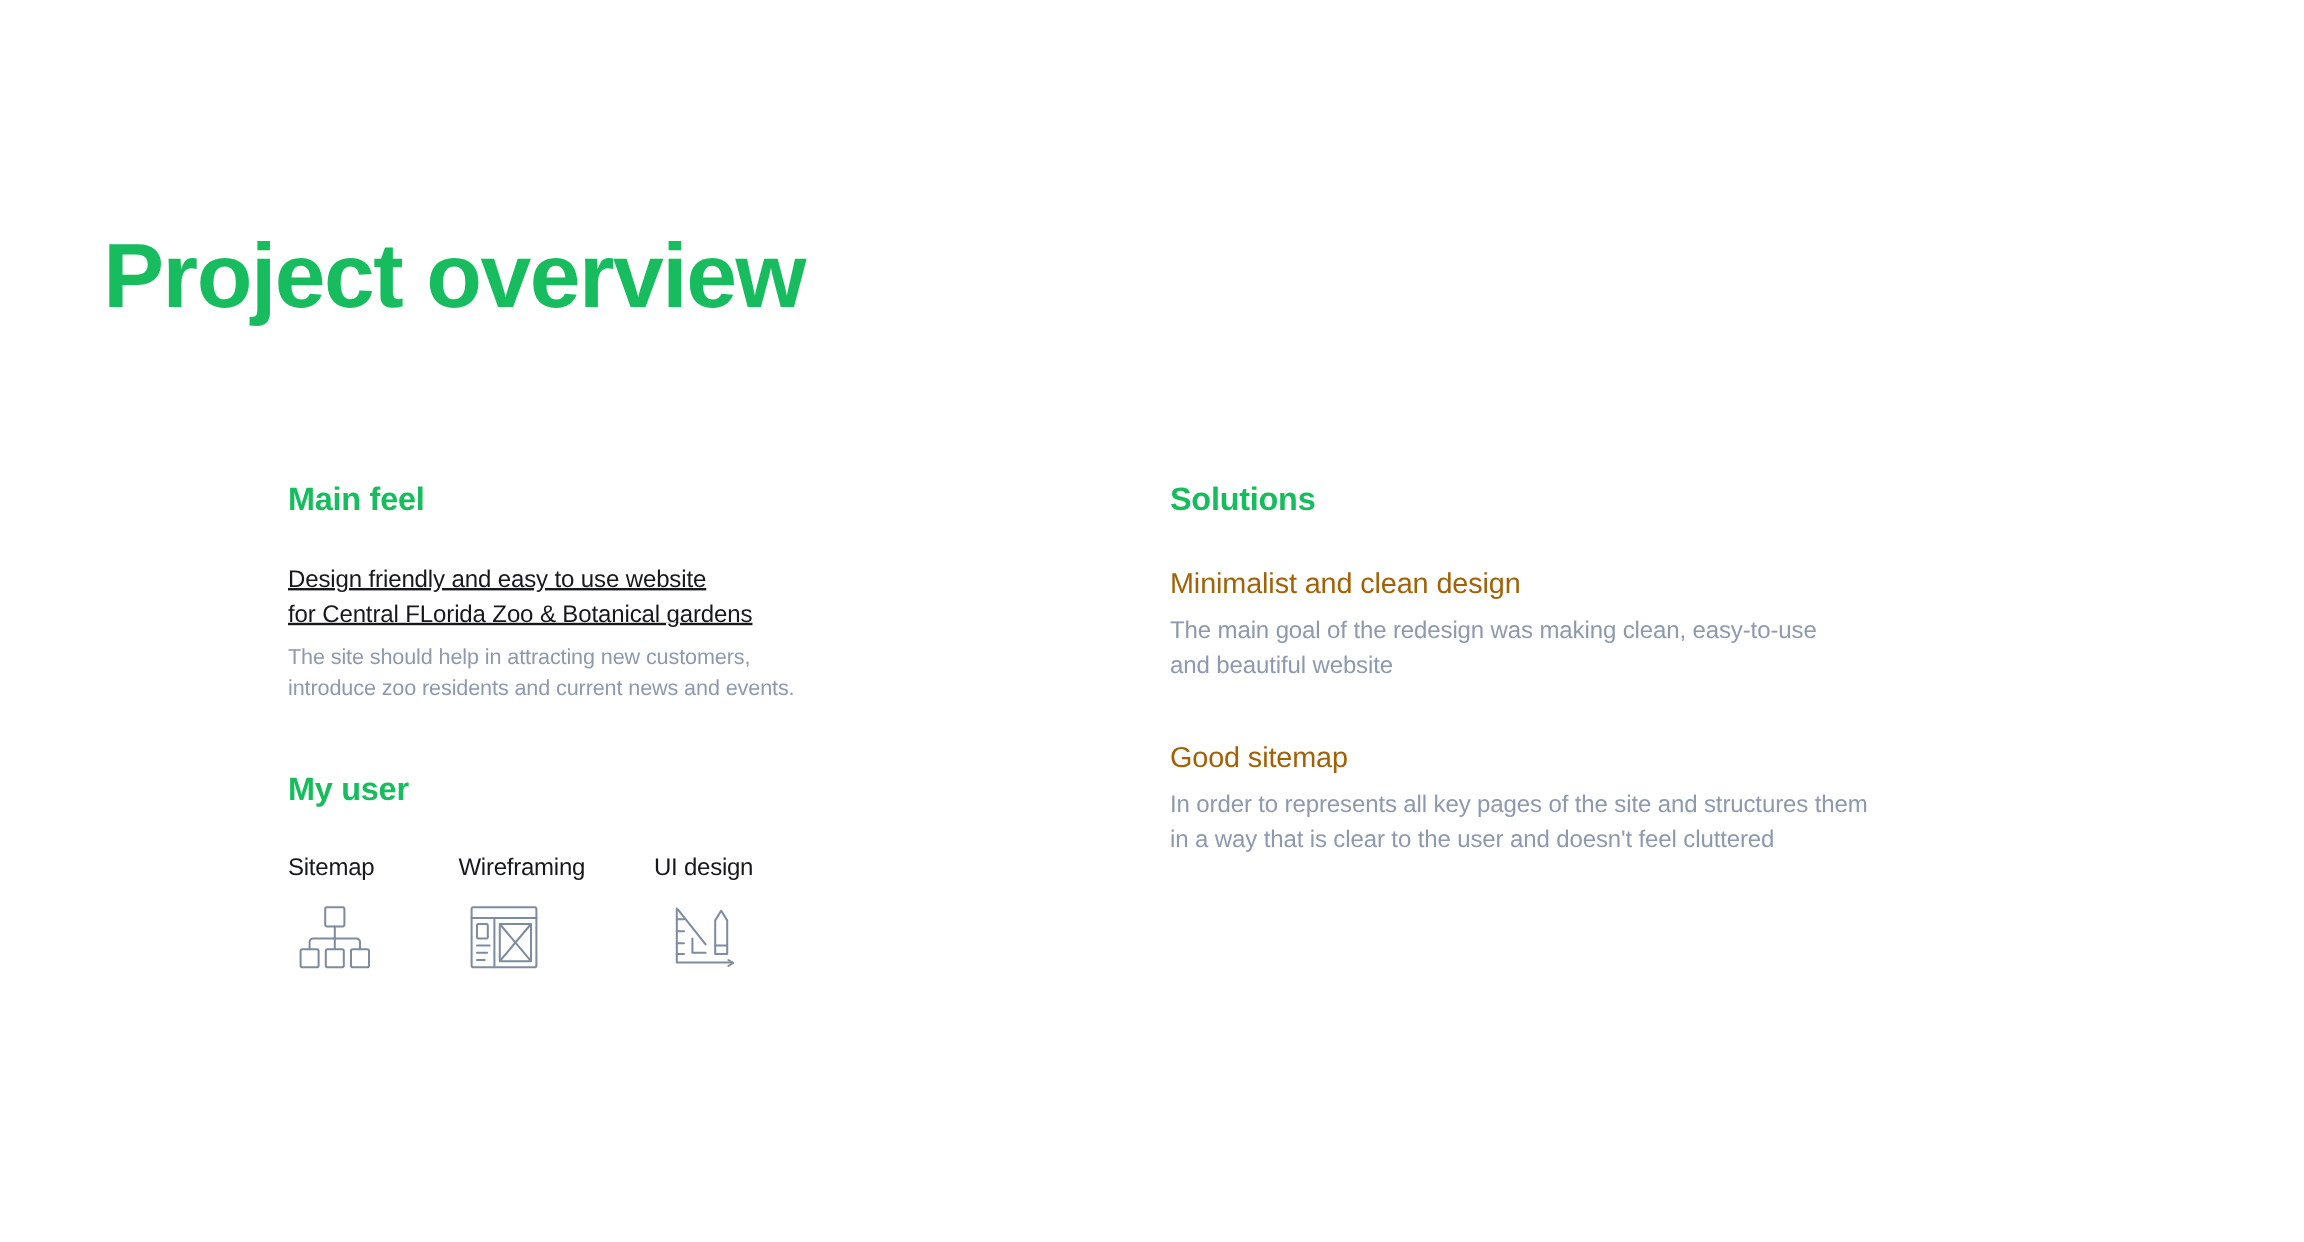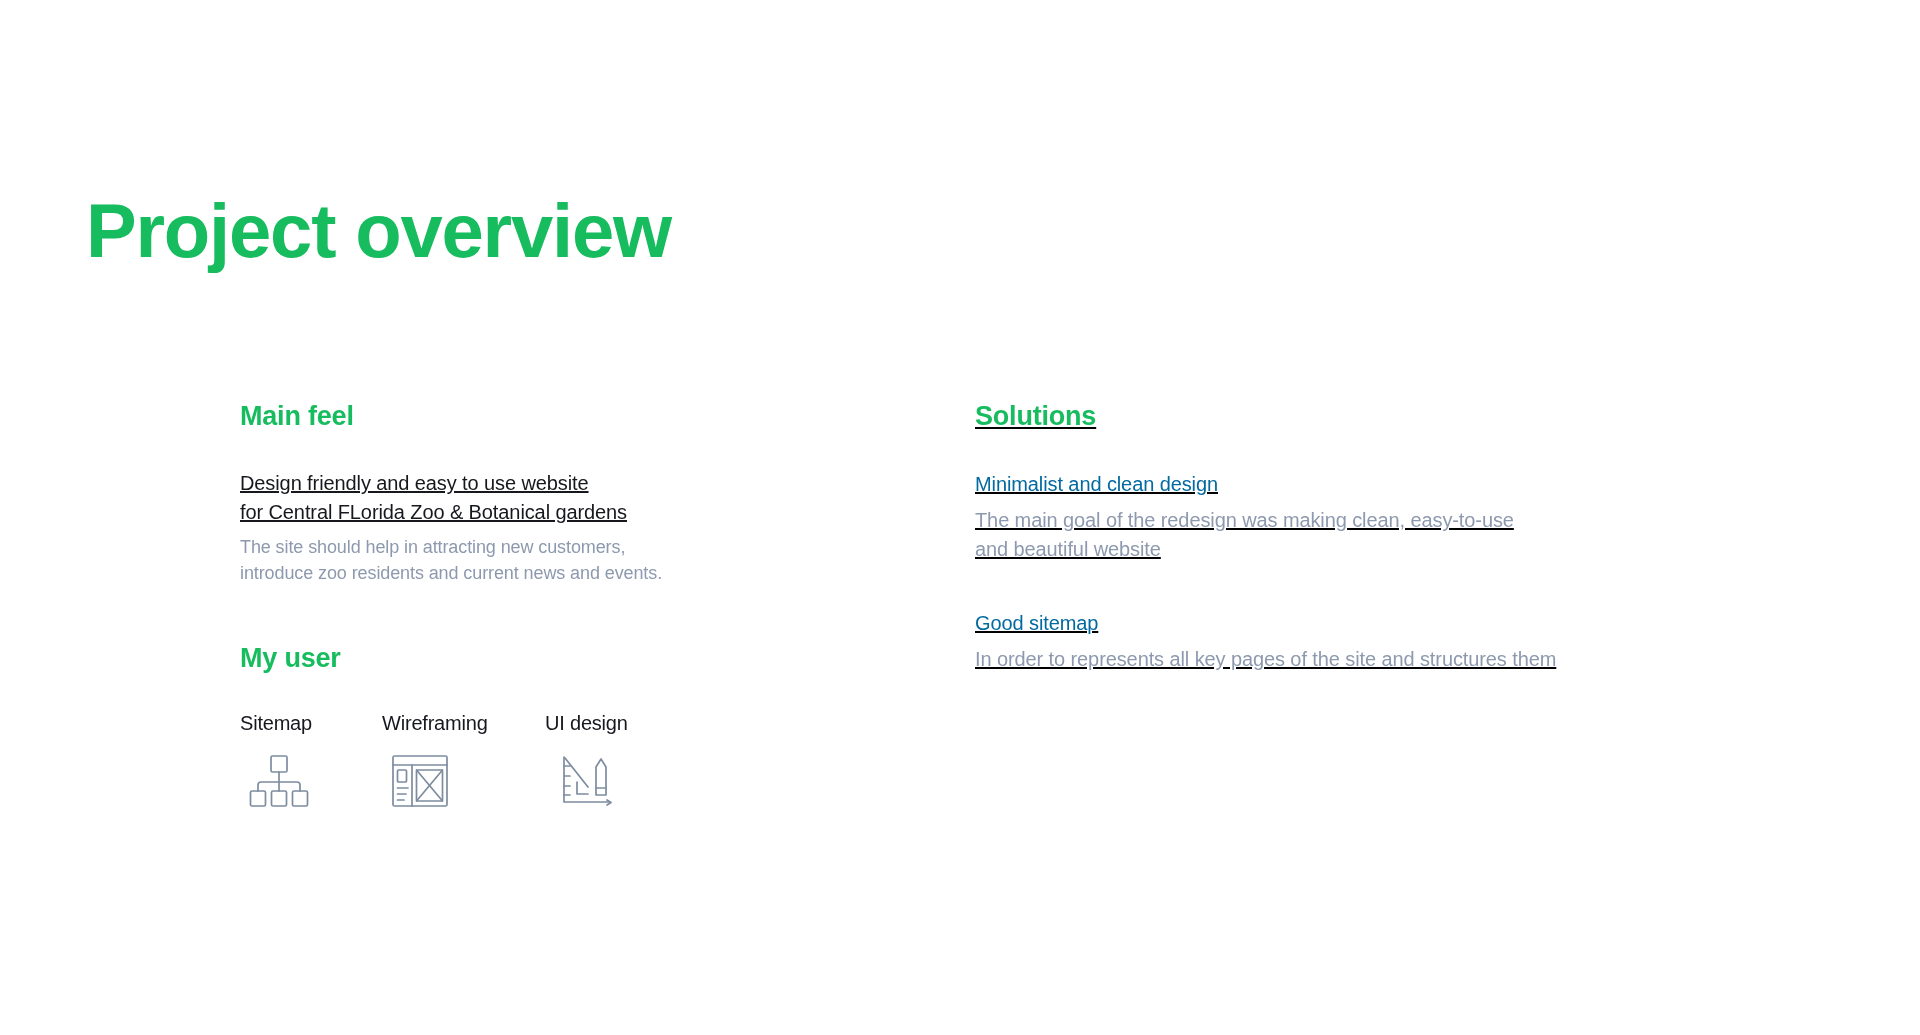--- a/index.html
+++ b/index.html
@@ -40,21 +40,21 @@
     position: absolute;
     left: 0;
     top: 400px;
     width: 1920px;
   }
   .col {
     position: absolute;
     top: 0;
   }
   .col-left  { left: 240px; width: 640px; }
-  .col-right { left: 975px; width: 760px; text-decoration: underline; }
+  .col-right { left: 975px; width: 760px; }
 
   .section-heading {
     font-size: 27px;
     font-weight: 700;
     color: #16bc5e;
     letter-spacing: -0.2px;
     margin: 0 0 0 0;
     line-height: 1.2;
   }
 
@@ -117,22 +117,22 @@
   .role-icon.animation { margin-left: 14px; }
 
   
   .solution {
     margin-top: 38px;
   }
   .solution:first-of-type { margin-top: 37px; }
   .solution + .solution { margin-top: 45px; }
 
   .solution-title {
-    font-size: 20px;
-    color: #0369a1;
+    font-size: 24px;
+    color: #a16207;
     letter-spacing: -0.1px;
     line-height: 1.4;
     margin-top: 20px;
   }
   .solution-body {
     font-size: 20px;
     color: #8d99ae;
     letter-spacing: -0.1px;
     line-height: 1.45;
     margin-top: 8px;
@@ -224,19 +224,20 @@
         <div class="solution-body">
           <span class="line">The main goal of the redesign was making clean, easy-to-use</span>
           <span class="line">and beautiful website</span>
         </div>
       </div>
 
       <div class="solution">
         <div class="solution-title">Good sitemap</div>
         <div class="solution-body">
           <span class="line">In order to represents all key pages of the site and structures them</span>
+          <span class="line">in a way that is clear to the user and doesn't feel cluttered</span>
         </div>
       </div>
 
 
     </div>
   </div>
 </div>
 
 </body></html>

